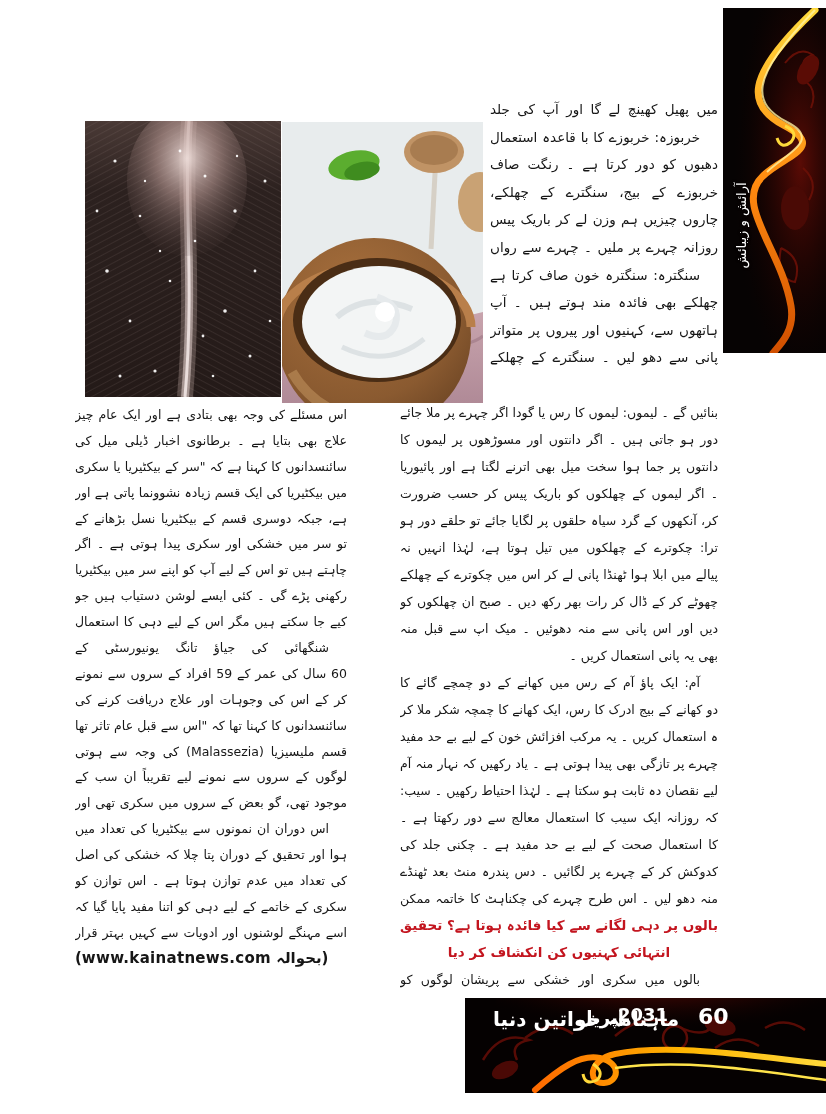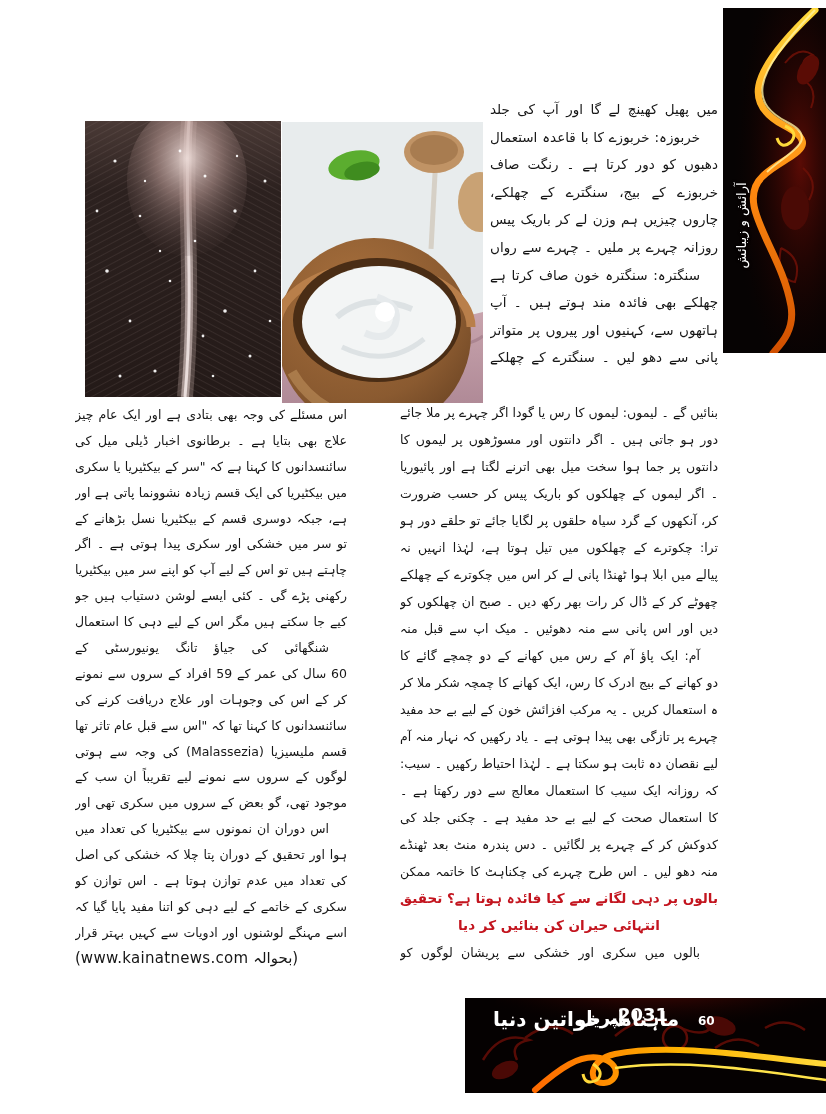--- a/index.html
+++ b/index.html
@@ -14,33 +14,33 @@
   .col-right-top{left:490px;top:96px;width:228px;}
   .col-right-top .rline{height:27.6px;font-size:13.5px;line-height:27.6px;}
   .col-right-wide{left:400px;top:399px;width:318px;}
   .col-right-wide .rline{height:27px;font-size:12.5px;line-height:27px;}
   .col-left{left:75px;top:402px;width:272px;}
   .col-left .rline{height:25.9px;font-size:12.5px;line-height:25.9px;}
   .indent{padding-right:18px;box-sizing:border-box;}
   .end{text-align-last:right;}
   .center{text-align-last:center;}
   .red{color:#c3151f;font-weight:bold;font-size:13.5px !important;}
-  .src{text-align-last:left;font-weight:normal;font-size:15px !important;letter-spacing:.3px;}
+  .src{text-align-last:left;font-weight:bold;font-size:15px !important;letter-spacing:.3px;}
   
   #sidebar{position:absolute;left:723px;top:8px;width:103px;height:345px;}
   #sidebar-label{position:absolute;left:666px;top:218px;width:150px;text-align:center;
     color:#ffffff;font-size:13px;transform:rotate(-90deg);transform-origin:center;
     direction:rtl;text-shadow:0 0 3px #000;}
   
   #footer{position:absolute;left:465px;top:998px;width:361px;height:95px;}
   .ftxt{position:absolute;color:#ffffff;font-weight:bold;z-index:3;direction:rtl;}
   #f-name{left:28px;top:9px;font-size:20px;}
   #f-month{left:112px;top:9px;font-size:18px;}
   #f-year{left:153px;top:6px;font-size:18px;font-family:"DejaVu Sans",sans-serif;}
-  #f-num{left:233px;top:16px;font-size:12px;}
+  #f-num{left:233px;top:6px;font-size:22px;}
 </style>
 </head>
 <body>
 
 <div id="page">
 
   <svg class="photo" style="left:85px;top:121px" width="196" height="276" viewBox="0 0 196 276" aria-hidden="true">
     <defs>
       <radialGradient id="part" cx="0.5" cy="0.35" r="0.75">
         <stop offset="0" stop-color="#e9d8d4" stop-opacity="0.95"></stop>
@@ -151,31 +151,32 @@
   <div class="col col-right-wide">
       <div class="rline">بنائیں گے ۔ لیموں: لیموں کا رس یا گودا اگر چہرے پر ملا جائے تو چھائیاں</div>
       <div class="rline">دور ہو جاتی ہیں ۔ اگر دانتوں اور مسوڑھوں پر لیموں کا رس ملا جائے تو</div>
       <div class="rline">دانتوں پر جما ہوا سخت میل بھی اترنے لگتا ہے اور پائیوریا ٹھیک ہو جاتا ہے</div>
       <div class="rline">۔ اگر لیموں کے چھلکوں کو باریک پیس کر حسب ضرورت کسی بھی کریم میں ملا</div>
       <div class="rline">کر، آنکھوں کے گرد سیاہ حلقوں پر لگایا جائے تو حلقے دور ہو جاتے ہیں ۔ چکو</div>
       <div class="rline">ترا: چکوترے کے چھلکوں میں تیل ہوتا ہے، لہٰذا انہیں نہ پھینکیں ۔ ایک</div>
       <div class="rline">پیالے میں ابلا ہوا ٹھنڈا پانی لے کر اس میں چکوترے کے چھلکے چھوٹے</div>
       <div class="rline">چھوٹے کر کے ڈال کر رات بھر رکھ دیں ۔ صبح ان چھلکوں کو نچوڑ کر پھینک</div>
       <div class="rline">دیں اور اس پانی سے منہ دھوئیں ۔ میک اپ سے قبل منہ دھونے کے لیے</div>
+      <div class="rline end">بھی یہ پانی استعمال کریں ۔</div>
       <div class="rline indent">آم: ایک پاؤ آم کے رس میں کھانے کے دو چمچے گائے کا دودھ،</div>
       <div class="rline">دو کھانے کے بیج ادرک کا رس، ایک کھانے کا چمچہ شکر ملا کر روزانہ مسلسل دو ما</div>
       <div class="rline">ہ استعمال کریں ۔ یہ مرکب افزائش خون کے لیے بے حد مفید ہے اور</div>
       <div class="rline">چہرے پر تازگی بھی پیدا ہوتی ہے ۔ یاد رکھیں کہ نہار منہ آم کھانا صحت کے</div>
       <div class="rline">لیے نقصان دہ ثابت ہو سکتا ہے ۔ لہٰذا احتیاط رکھیں ۔ سیب: مثل مشہور ہے</div>
       <div class="rline">کہ روزانہ ایک سیب کا استعمال معالج سے دور رکھتا ہے ۔ سچ تو یہ ہے کہ اس</div>
       <div class="rline">کا استعمال صحت کے لیے بے حد مفید ہے ۔ چکنی جلد کی حامل خواتین سیب</div>
       <div class="rline">کدوکش کر کے چہرے پر لگائیں ۔ دس پندرہ منٹ بعد ٹھنڈے پانی سے</div>
       <div class="rline end">منہ دھو لیں ۔ اس طرح چہرے کی چکناہٹ کا خاتمہ ممکن ہے ۔</div>
       <div class="rline red">بالوں پر دہی لگانے سے کیا فائدہ ہوتا ہے؟ تحقیق میں سائنسدانوں نے</div>
-      <div class="rline red center">انتہائی حیران کن بنائیں کر دیا</div>
+      <div class="rline red center">انتہائی کہنیوں کن انکشاف کر دیا</div>
       <div class="rline indent end">بالوں میں سکری اور خشکی سے پریشان لوگوں کو سائنسدانوں نے</div>
     </div>
 
   <div class="col col-left">
       <div class="rline">اس مسئلے کی وجہ بھی بتادی ہے اور ایک عام چیز سے اس کا انتہائی آسان</div>
       <div class="rline">علاج بھی بتایا ہے ۔ برطانوی اخبار ڈیلی میل کی رپورٹ کے مطابق چین</div>
       <div class="rline">سائنسدانوں کا کہنا ہے کہ "سر کے بیکٹیریا یا سکری کی وجہ بنتے ہیں ۔ جب سر</div>
       <div class="rline">میں بیکٹیریا کی ایک قسم زیادہ نشوونما پاتی ہے اور اس کی تعداد بڑھ جاتی</div>
       <div class="rline">ہے، جبکہ دوسری قسم کے بیکٹیریا نسل بڑھانے کے لیے جدوجہد کرتے ہیں</div>
       <div class="rline">تو سر میں خشکی اور سکری پیدا ہوتی ہے ۔ اگر آپ سر سے خشکی کا خاتمہ کرنا</div>

